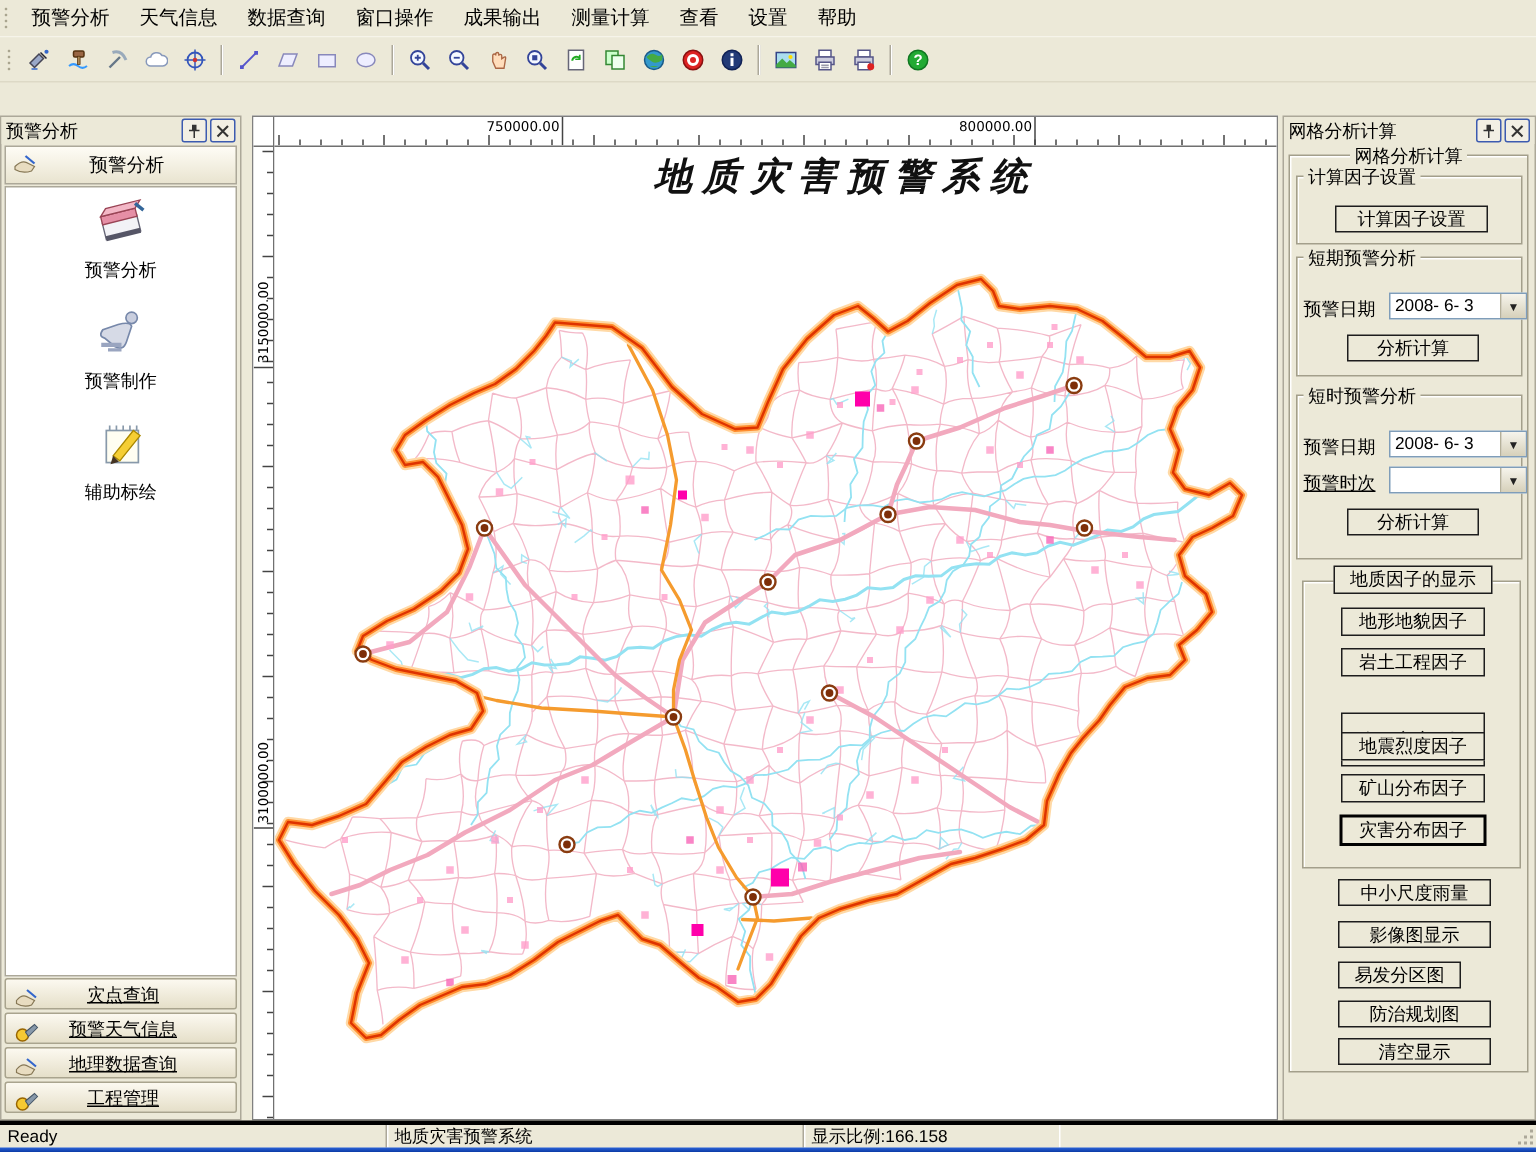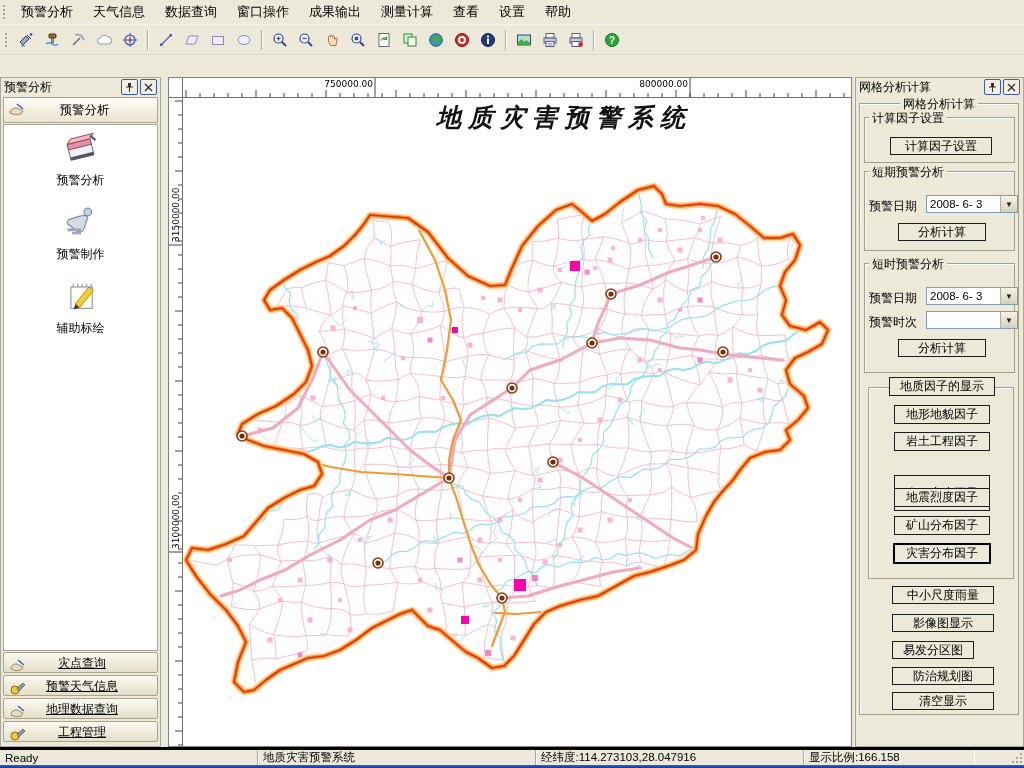--- a/index.html
+++ b/index.html
@@ -681,21 +681,21 @@
         <button class="xbtn" style="top:126px;left:42px;width:88px;height:18px;">分析计算</button>
 
         <div class="grp" style="top:166px;left:8px;width:151px;height:110px;text-align:center;">
           <span class="legend" style="left:4px;">短时预警分析</span>
         </div>
         <span class="rlabel" style="top:193px;left:13px;">预警日期</span>
         <div class="combo" style="top:190px;left:70px;width:92px;">
           <span class="cval">2008- 6- 3</span>
           <span class="arrow">▼</span>
         </div>
-        <span class="rlabel" style="top:217px;left:13px;">预警时次</span>
+        <span class="rlabel" style="top:217px;left:13px;text-decoration:underline;">预警时次</span>
         <div class="combo" style="top:214px;left:70px;width:92px;">
           <span class="cval"></span>
           <span class="arrow">▼</span>
         </div>
         <button class="xbtn" style="top:242px;left:42px;width:88px;height:18px;">分析计算</button>
 
         <div class="grp" style="top:290px;left:12px;width:146px;height:192px;"></div>
         <button class="xbtn" style="top:280px;left:33px;width:106px;height:19px;">地质因子的显示</button>
         <button class="xbtn" style="top:308px;left:38px;width:96px;height:19px;">地形地貌因子</button>
         <button class="xbtn" style="top:335px;left:38px;width:96px;height:19px;">岩土工程因子</button>
@@ -709,21 +709,20 @@
         <button class="xbtn" style="top:544px;left:36px;width:82px;height:18px;">易发分区图</button>
         <button class="xbtn" style="top:570px;left:36px;width:102px;height:18px;">防治规划图</button>
         <button class="xbtn" style="top:595px;left:36px;width:102px;height:18px;">清空显示</button>
       </div>
     </div>
   </div>
 
   <div class="statusbar">
     <span class="scell" style="width:258px;">Ready</span>
     <span class="scell" style="width:278px;">地质灾害预警系统</span>
-    <span class="scell" style="width:268px;">经纬度:114.273103,28.047916</span>
     <span class="scell" style="width:170px;border-right:none;">显示比例:166.158</span>
     <span class="sgrip"><svg width="14" height="14">
           <g fill="#aca899">
             <rect x="10" y="10" width="2" height="2"></rect>
             <rect x="10" y="6" width="2" height="2"></rect>
             <rect x="6" y="10" width="2" height="2"></rect>
             <rect x="10" y="2" width="2" height="2"></rect>
             <rect x="6" y="6" width="2" height="2"></rect>
             <rect x="2" y="10" width="2" height="2"></rect>
           </g>

